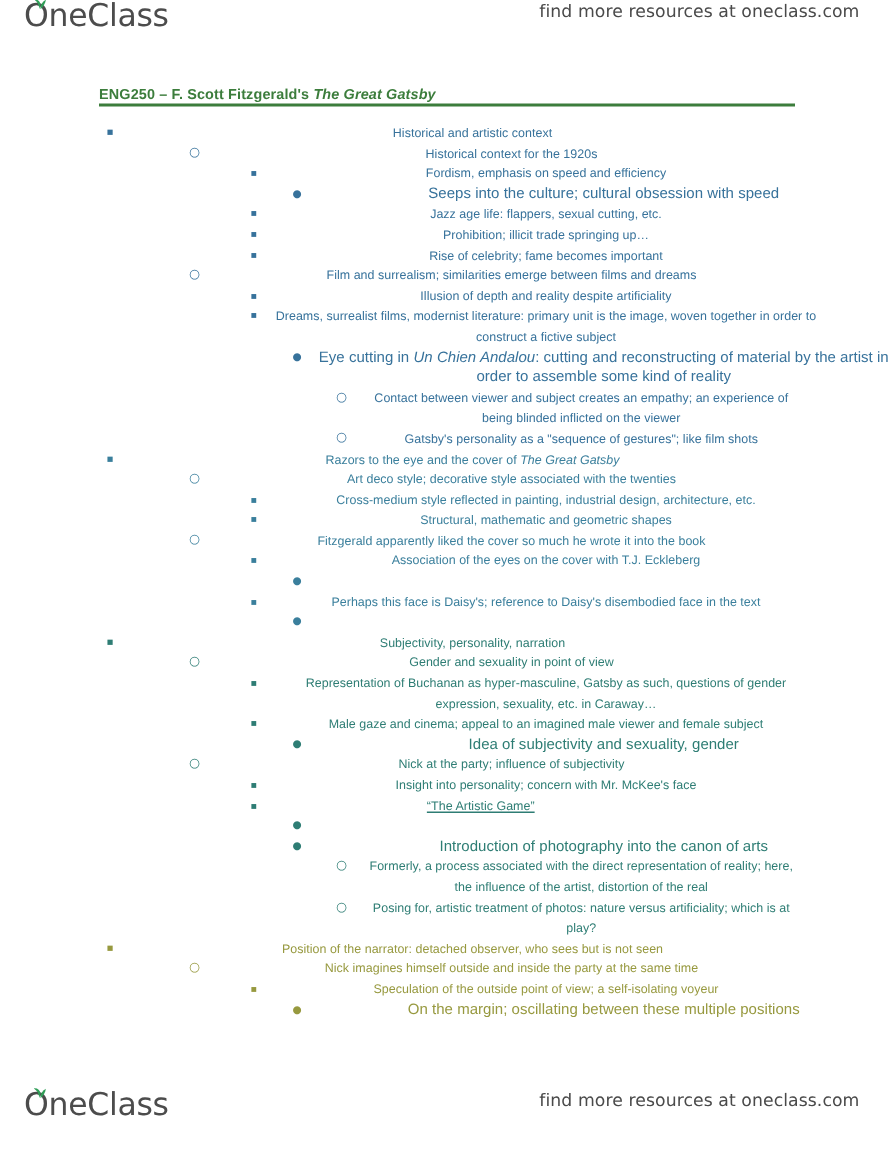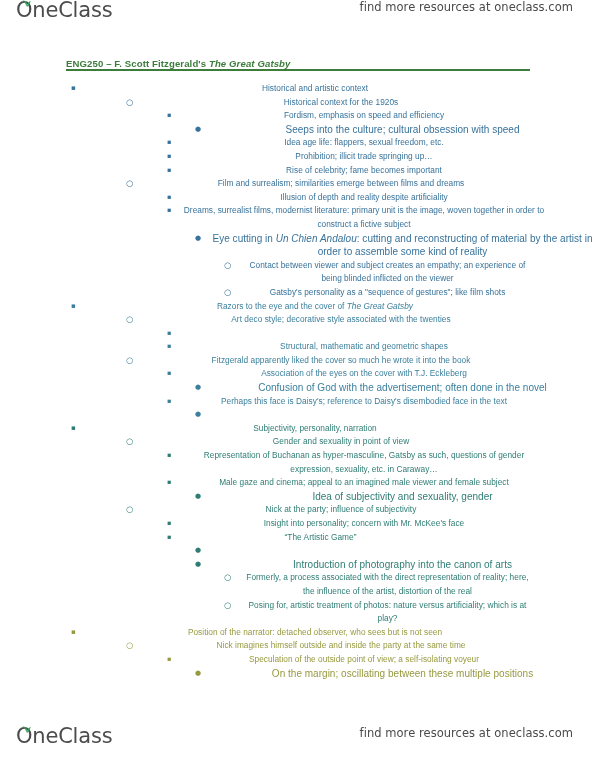--- a/index.html
+++ b/index.html
@@ -124,21 +124,21 @@
   .lv2 > .bullet { left: 126px; font-size: 8.5px; }
   .lv2 > .txt    { margin-left: 142px; margin-right: 55px; font-size: 8.3px; }
 
   .lv3 > .bullet { left: 167px; font-size: 6.5px; }
   .lv3 > .txt    { margin-left: 183px; margin-right: 50px; font-size: 8.3px; }
 
   .lv4 > .bullet { left: 195px; font-size: 7px; }
   .lv4 > .txt    { margin-left: 210px; font-size: 10px; }
 
   .lv3.extra-in > .bullet { left: 167px; }
-  .lv3.extra-in > .txt { margin-left: 96px; }
+  .lv3.extra-in > .txt { margin-left: 96px; text-decoration: underline; }
 
   .lv4.deep > .bullet { left: 224px; font-size: 8.5px; }
   .lv4.deep > .txt    { margin-left: 240px; margin-right: 60px; font-size: 8.3px; }
 
   
   .c-blue  { color: #37729b; }
   .c-blue2 { color: #3a7f9c; }
   .c-teal  { color: #2e7d74; }
   .c-olive { color: #97993f; }
 </style>
@@ -179,21 +179,21 @@
       <div class="row lv3 c-blue">
         <span class="bullet">▪</span>
         <span class="txt">Fordism, emphasis on speed and efficiency</span>
       </div>
       <div class="row lv4 c-blue">
         <span class="bullet">●</span>
         <span class="txt">Seeps into the culture; cultural obsession with speed</span>
       </div>
       <div class="row lv3 c-blue">
         <span class="bullet">▪</span>
-        <span class="txt">Idea age life: flappers, sexual freedom, etc.</span>
+        <span class="txt">Jazz age life: flappers, sexual cutting, etc.</span>
       </div>
       <div class="row lv3 c-blue">
         <span class="bullet">▪</span>
         <span class="txt">Prohibition; illicit trade springing up…</span>
       </div>
       <div class="row lv3 c-blue">
         <span class="bullet">▪</span>
         <span class="txt">Rise of celebrity; fame becomes important</span>
       </div>
       <div class="row lv2 c-blue">
@@ -223,36 +223,36 @@
       <div class="row lv1 c-blue2">
         <span class="bullet">▪</span>
         <span class="txt"><span>Razors to the eye and the cover of </span><span class="ital">The Great Gatsby</span><span></span></span>
       </div>
       <div class="row lv2 c-blue2">
         <span class="bullet">○</span>
         <span class="txt">Art deco style; decorative style associated with the twenties</span>
       </div>
       <div class="row lv3 c-blue2">
         <span class="bullet">▪</span>
+        <span class="txt">Cross-medium style reflected in painting, industrial design, architecture, etc.</span>
       </div>
       <div class="row lv3 c-blue2">
         <span class="bullet">▪</span>
         <span class="txt">Structural, mathematic and geometric shapes</span>
       </div>
       <div class="row lv2 c-blue2">
         <span class="bullet">○</span>
         <span class="txt">Fitzgerald apparently liked the cover so much he wrote it into the book</span>
       </div>
       <div class="row lv3 c-blue2">
         <span class="bullet">▪</span>
         <span class="txt">Association of the eyes on the cover with T.J. Eckleberg</span>
       </div>
       <div class="row lv4 c-blue2">
         <span class="bullet">●</span>
-        <span class="txt">Confusion of God with the advertisement; often done in the novel</span>
       </div>
       <div class="row lv3 c-blue2">
         <span class="bullet">▪</span>
         <span class="txt">Perhaps this face is Daisy's; reference to Daisy's disembodied face in the text</span>
       </div>
       <div class="row lv4 c-blue2">
         <span class="bullet">●</span>
       </div>
       <div class="row lv1 c-teal">
         <span class="bullet">▪</span>

